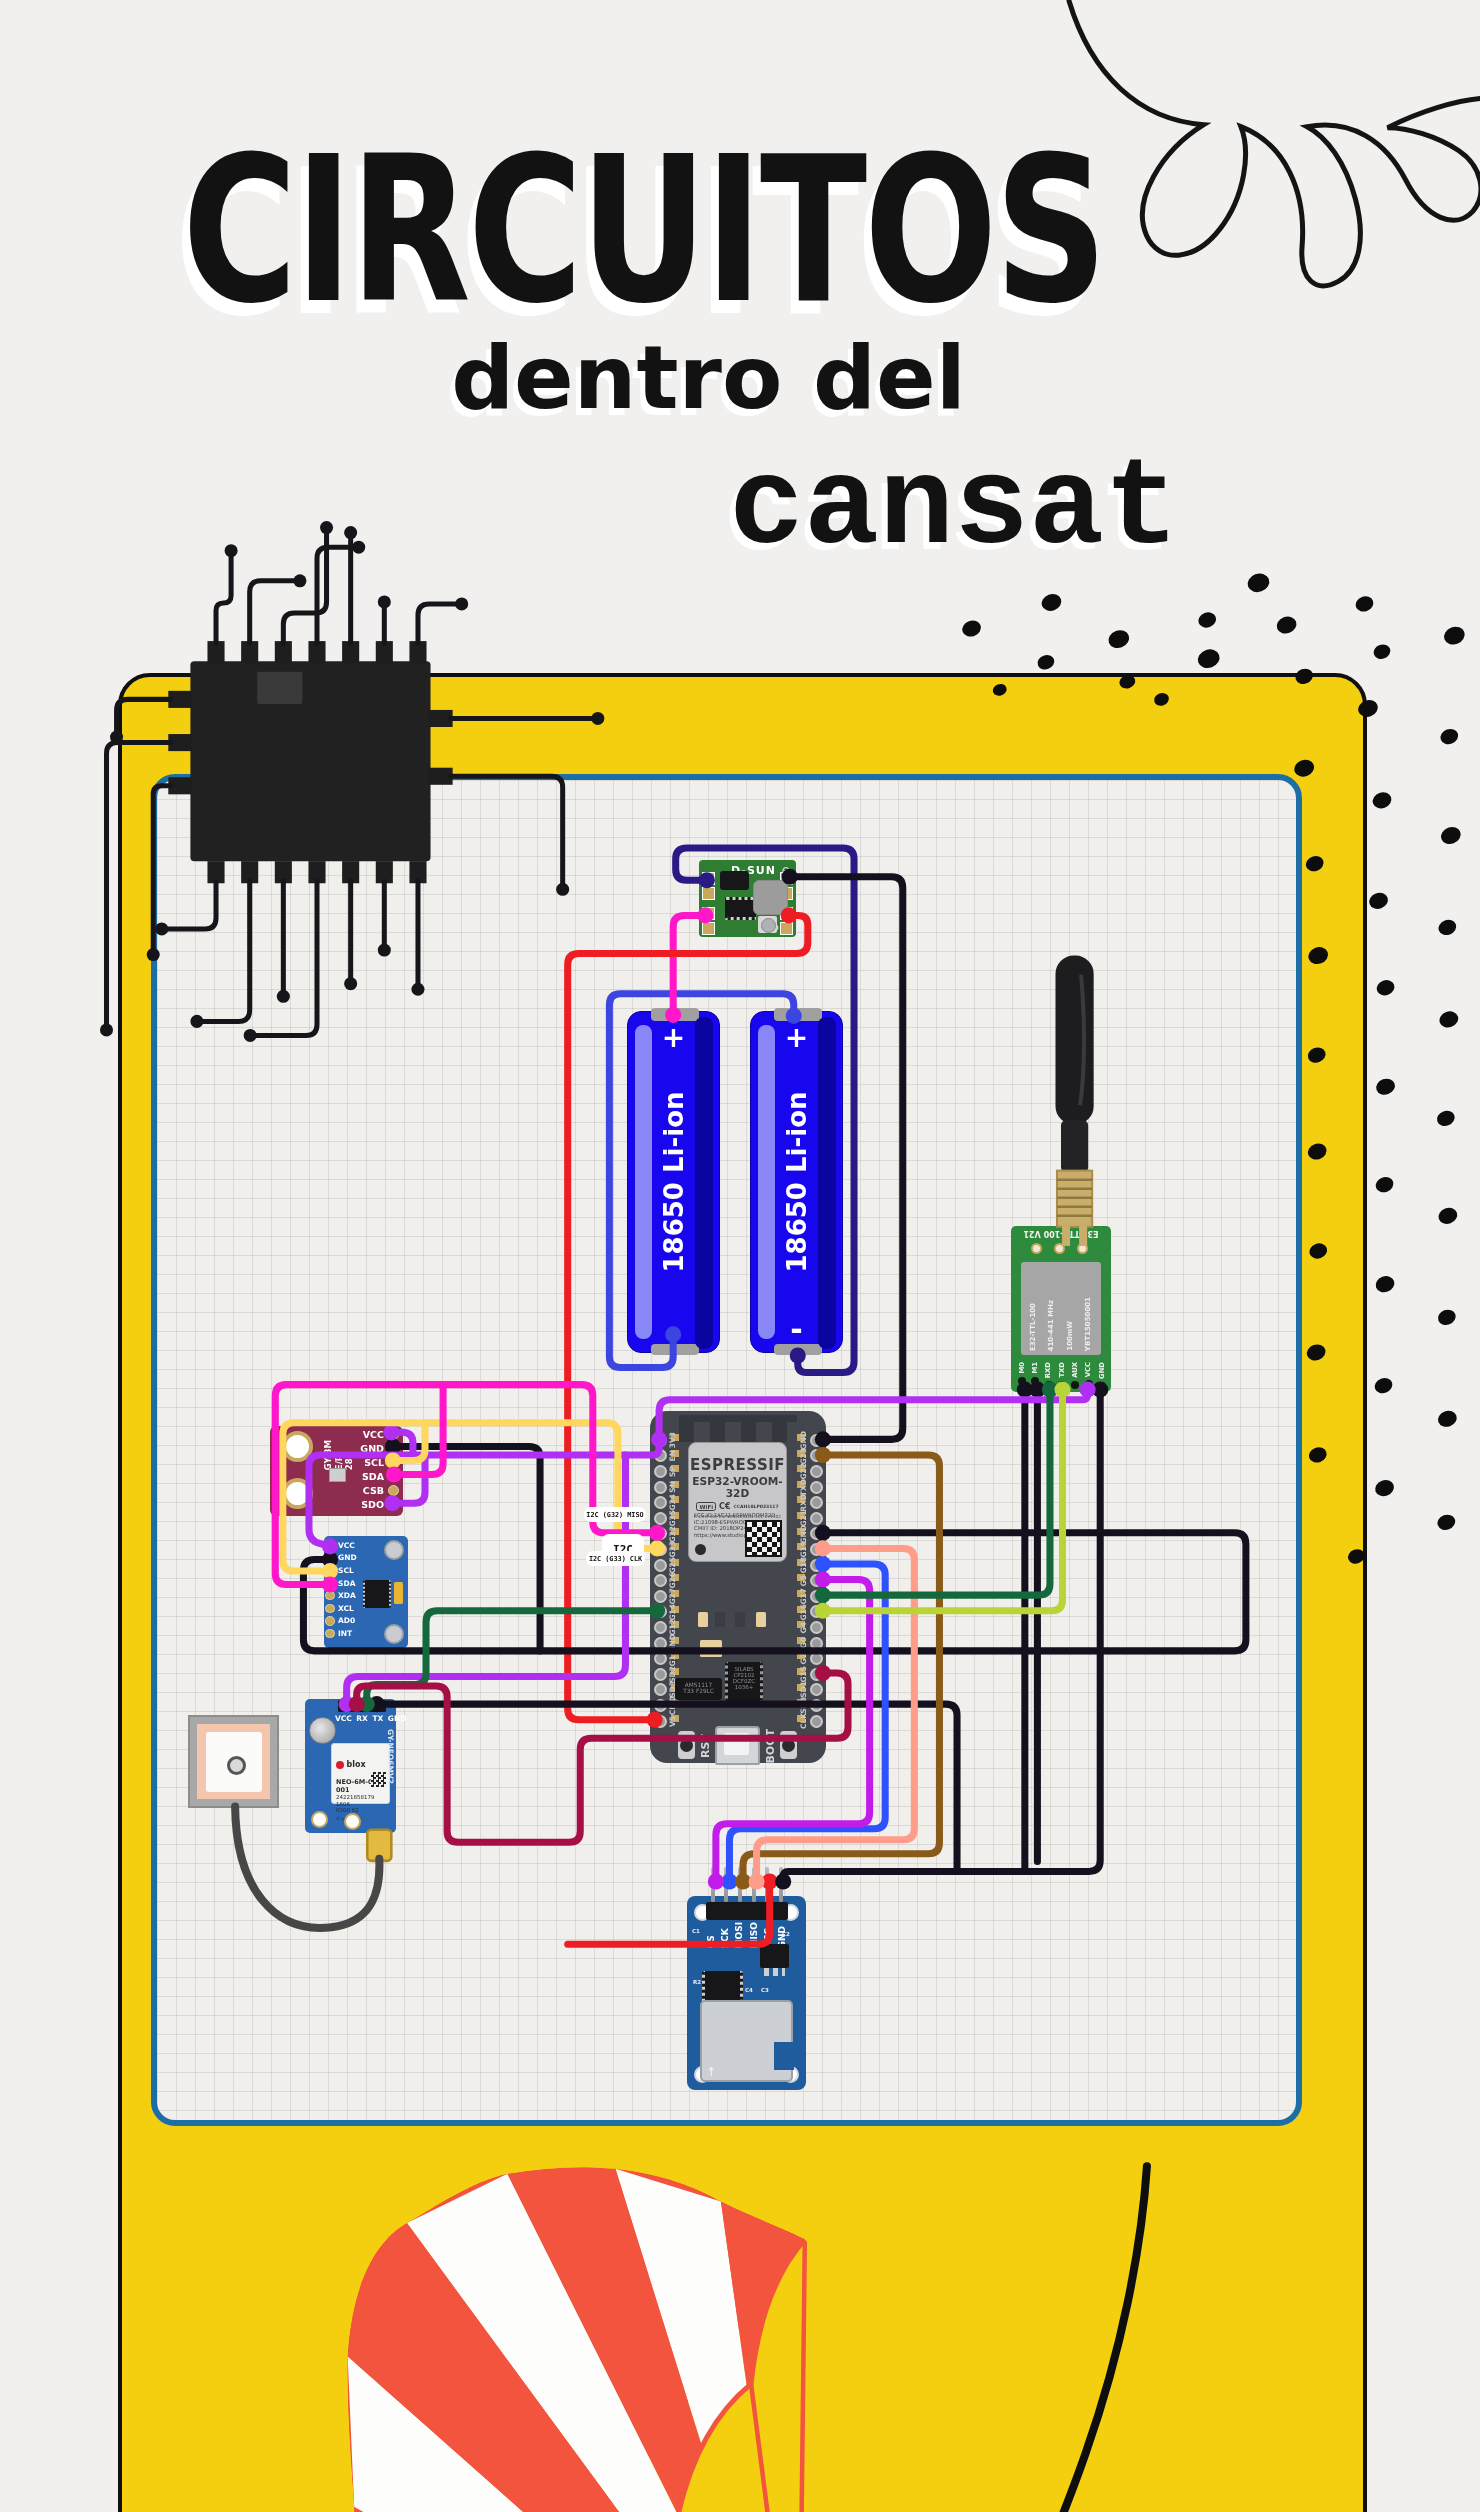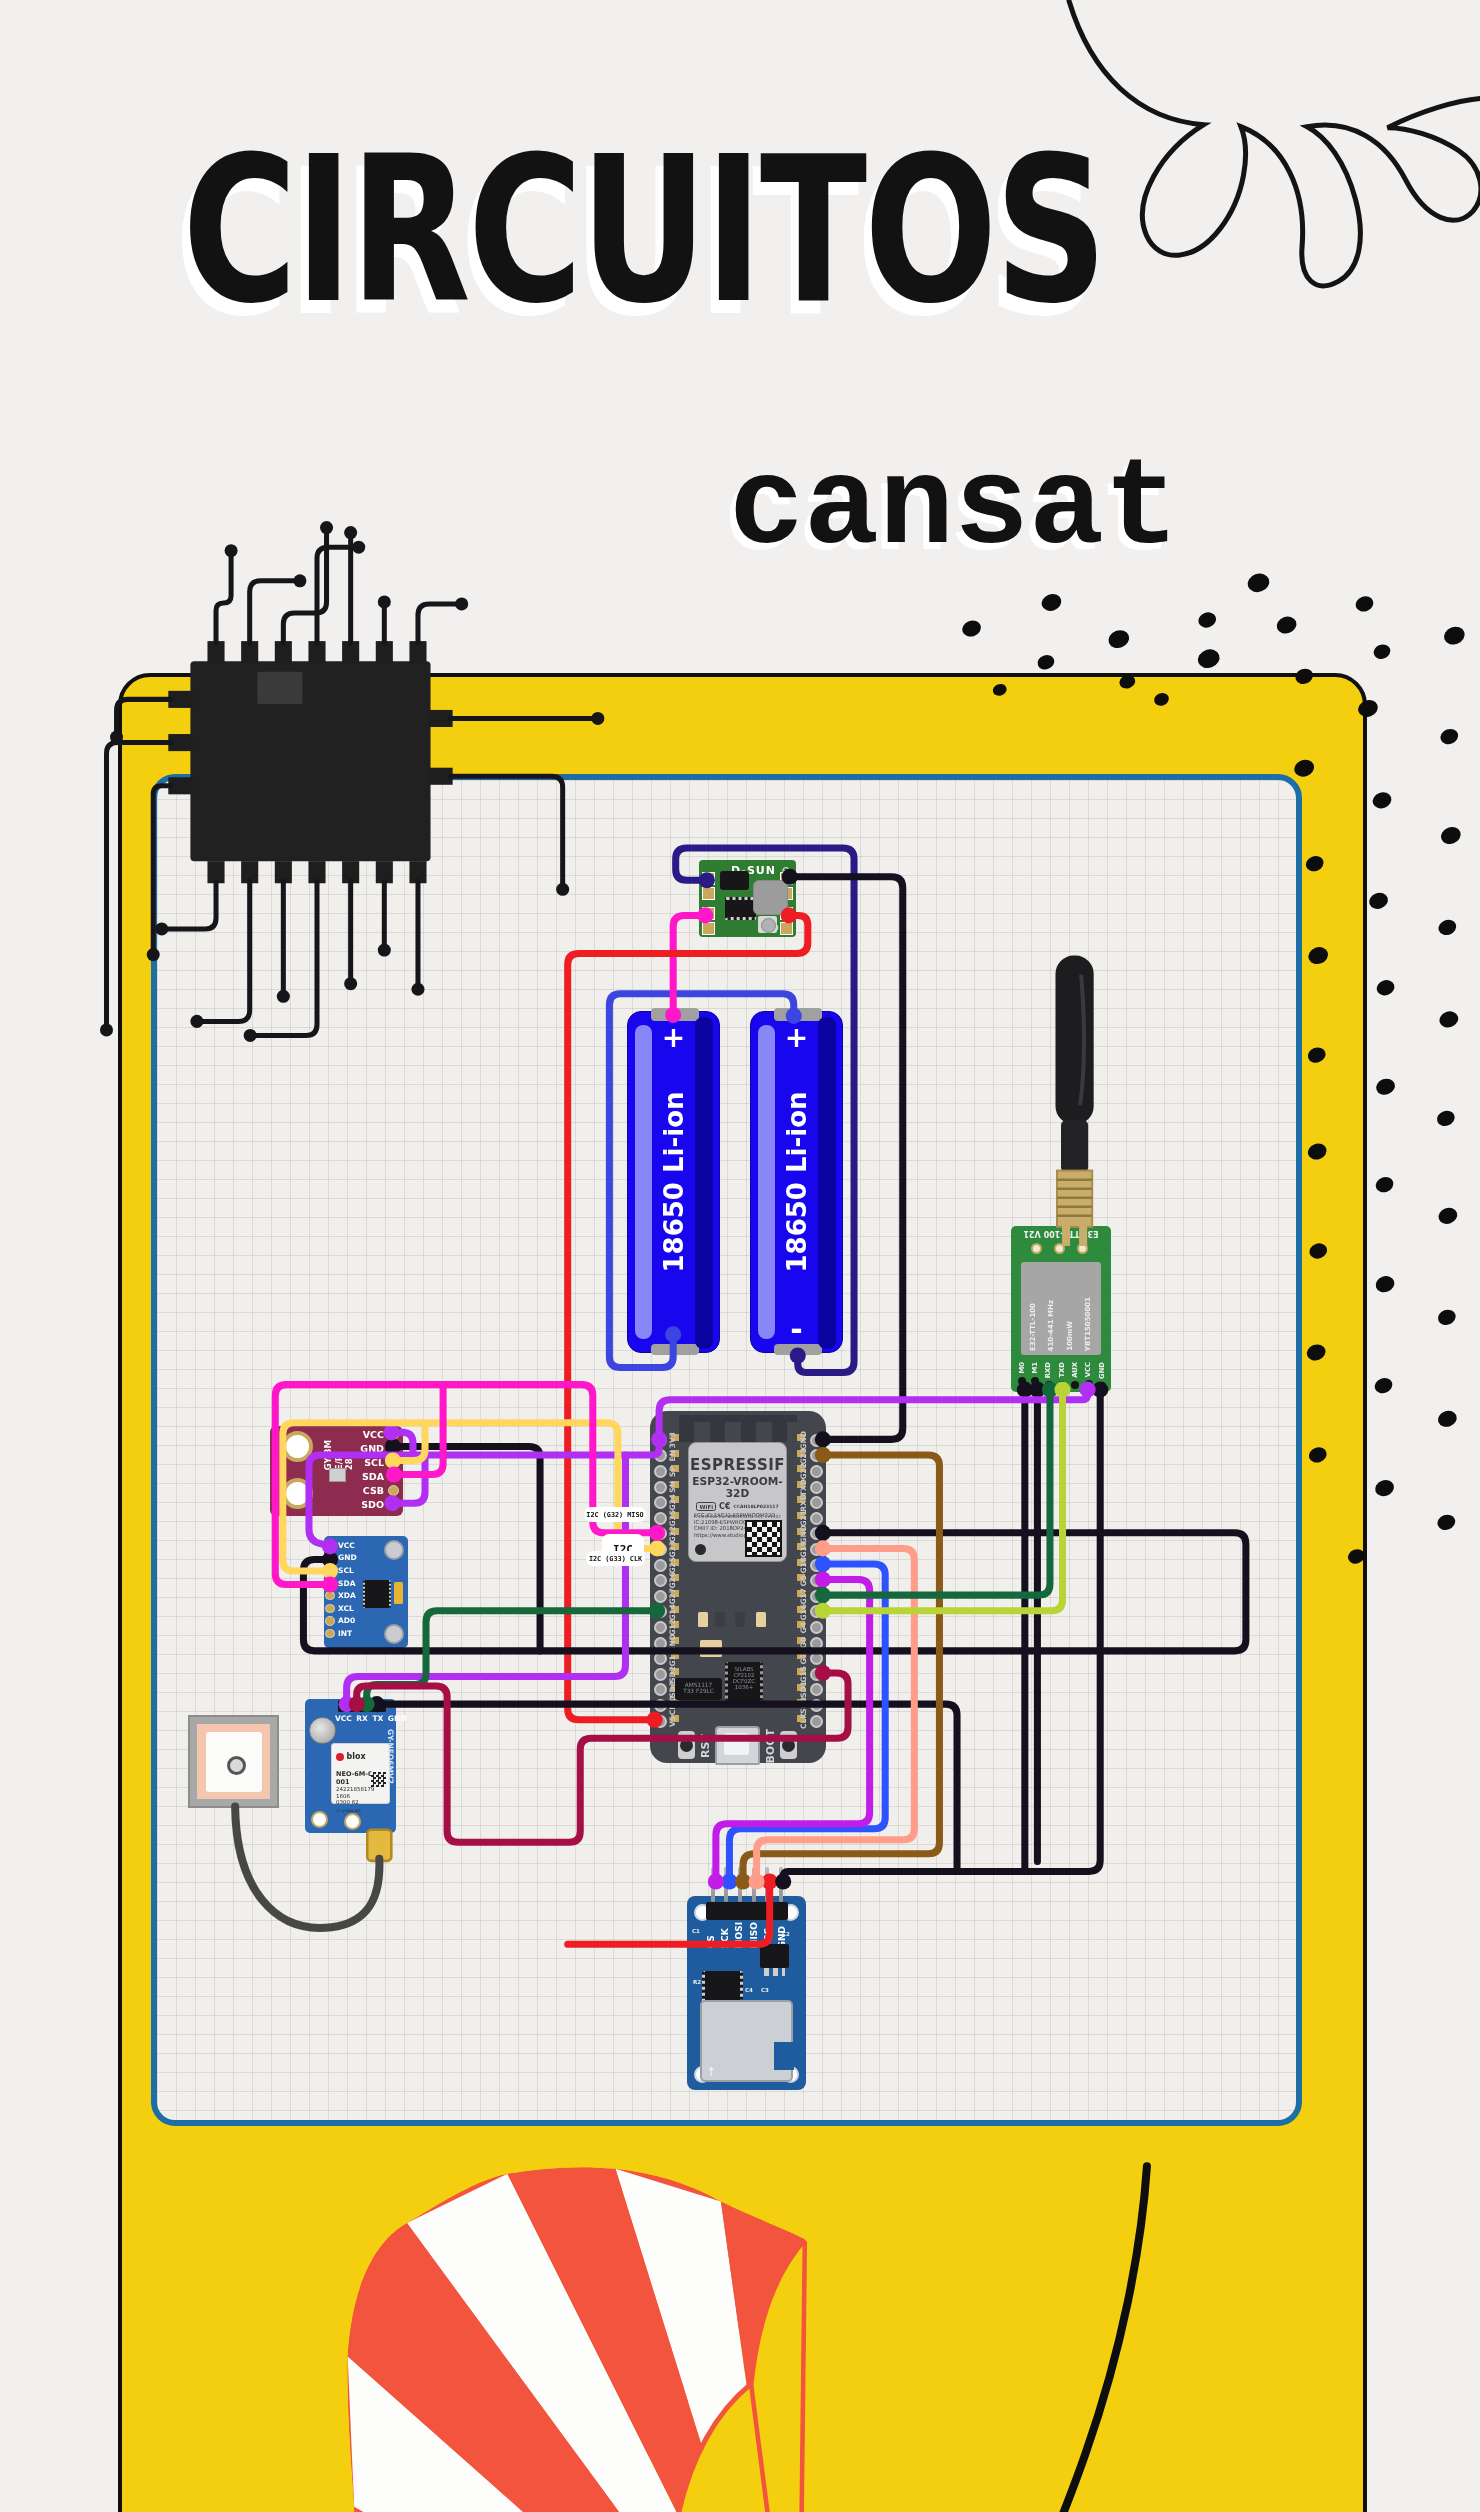--- a/index.html
+++ b/index.html
@@ -103,21 +103,21 @@
   .mpu-hole{position:absolute;width:20px;height:20px;border-radius:50%;background:#c9ccd1;border:2px solid #9aa0a6;}
   .mpu-gold{position:absolute;left:70px;top:46px;width:9px;height:22px;background:#e8b431;border-radius:1.5px;}
 
   
   #gps{left:305px;top:1699px;width:91px;height:134px;background:#2b67b2;border-radius:5px;}
   .gps-strip{position:absolute;left:33px;top:0.5px;width:48px;height:12px;background:#17171a;border-radius:1.5px;}
   .gps-labels{position:absolute;left:30px;top:15px;display:flex;gap:4.5px;color:#fff;font-weight:700;font-size:7.5px;}
   .gps-screw{position:absolute;left:4px;top:18px;width:27px;height:27px;border-radius:50%;
     background:radial-gradient(circle at 40% 40%, #e8e8e8, #9a9a9a);border:1.5px solid #7d7d7d;}
   .gps-module{position:absolute;left:26px;top:44px;width:59px;height:61px;background:#f3f3f1;
-    border:1.5px solid #d2d2d0;border-radius:3px;padding:8px 4px;color:#2c2c2c;}
+    border:1.5px solid #d2d2d0;border-radius:3px;padding:16px 4px;color:#2c2c2c;}
   .ublox{display:flex;align-items:center;gap:2.5px;font-weight:800;font-size:8px;}
   .ublox-dot{width:8px;height:8px;border-radius:50%;background:#d81e2c;display:inline-block;}
   .gps-line1{font-size:6.5px;font-weight:800;margin-top:9px;}
   .gps-line{font-size:5.5px;line-height:1.2;}
   .gps-foot{font-size:4px;margin-top:2px;}
   .gps-qr{position:absolute;right:3px;top:28px;width:15px;height:15px;
     background:repeating-conic-gradient(#222 0 25%,#eee 0 50%) 0 0/5px 5px;}
   .gps-side{position:absolute;right:1px;top:30px;color:#dfe9f5;font-size:7.5px;font-weight:700;
     writing-mode:vertical-rl;}
   .gps-hole{position:absolute;width:17px;height:17px;border-radius:50%;background:#fff;border:2.5px solid #c9a85e;}
@@ -198,20 +198,21 @@
 
   
   #overlay{position:absolute;left:0;top:0;z-index:50;pointer-events:none;}
 </style>
 </head>
 <body>
 
 <div class="page">
 
   <div class="title-main">CIRCUITOS</div>
+  <div class="title-sub1">dentro del</div>
   <div class="title-sub2">cansat</div>
 
   <div class="card"></div>
 
   <div class="canvas"></div>
 
 
   <div class="board" id="buck">
     <span class="dsun">D-SUN</span>
     <span class="buck-minus">⊖</span>

